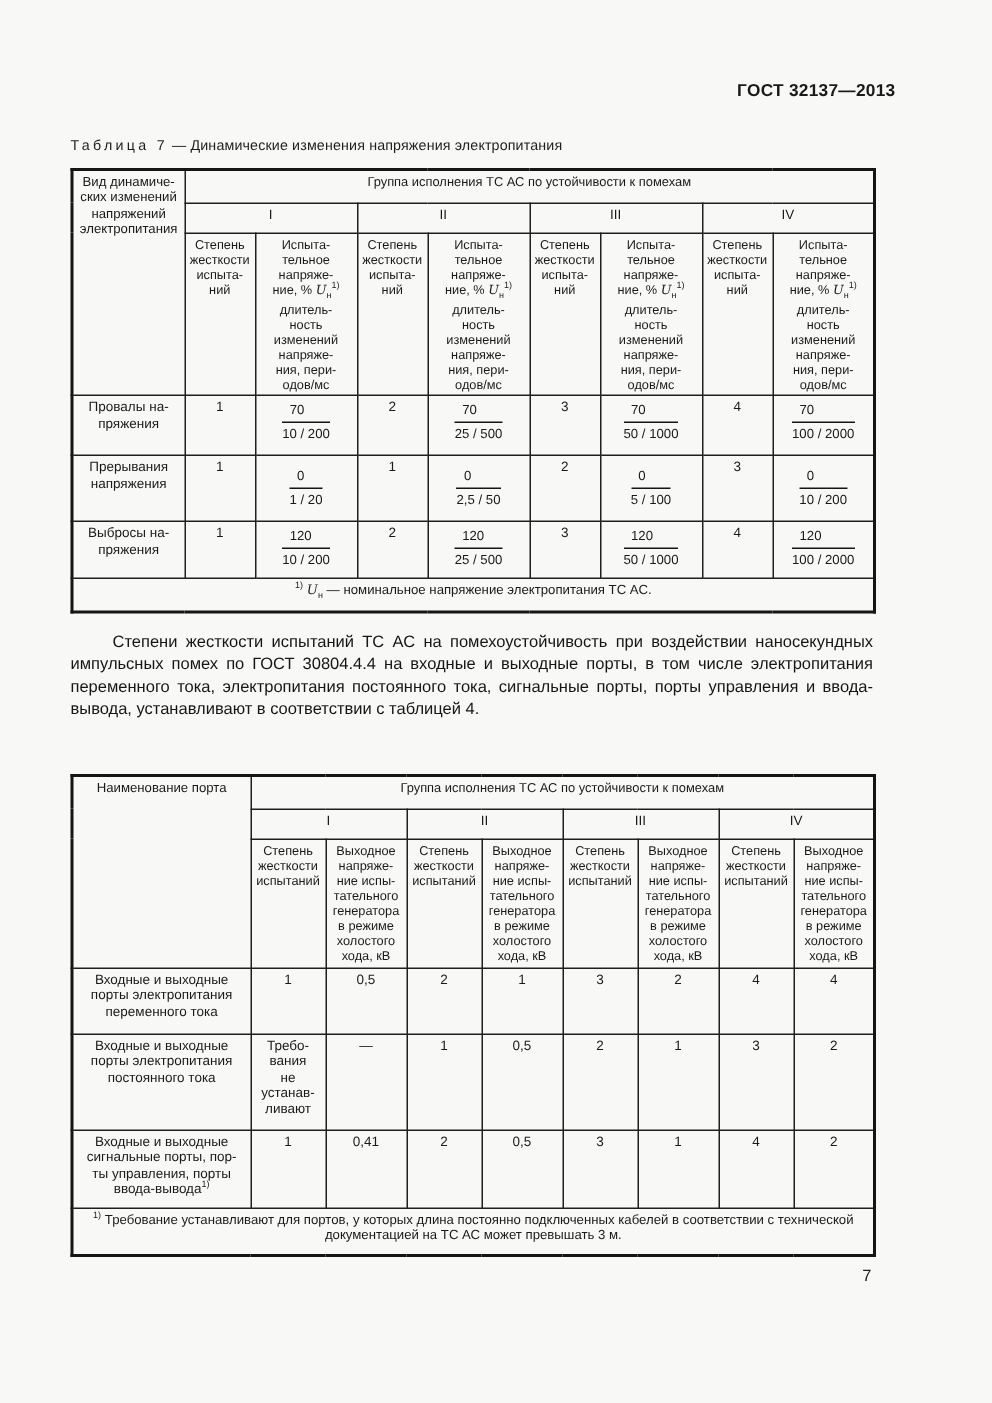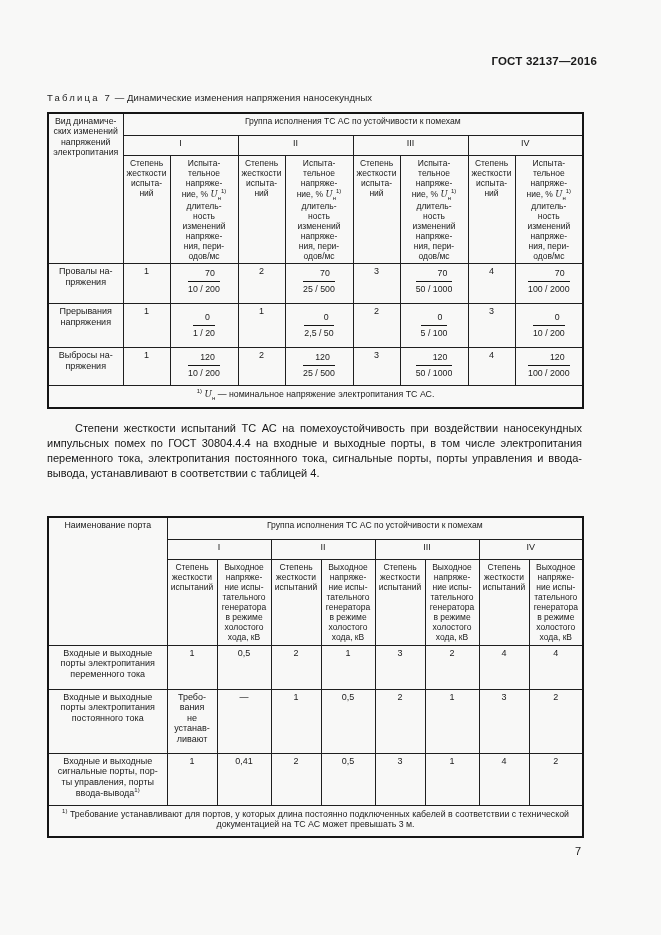--- a/index.html
+++ b/index.html
@@ -42,21 +42,21 @@
   td.grp-row{font-size:9px;vertical-align:middle;border-bottom:1px solid #1f1f1f;}
   td.gband{border-bottom:2px solid #151515;font-size:8.6px;vertical-align:middle;}
   td.hb{border-bottom:3px solid #151515;margin-top:28px;}
   td.gl{border-left:2px solid #151515;}
   .pl{white-space:pre-line;}
   td.rowname{
     text-align:left;vertical-align:top;padding:4px 4px 2px 5px;
     font-size:9px;line-height:1.3;white-space:pre-line;text-align-last:auto;
   }
   td.deg{padding-top:5px;font-size:9px;}
-  .frac{display:inline-block;text-align:right;margin-top:2px;font-size:8.8px;}
+  .frac{display:inline-block;text-align:left;margin-top:2px;font-size:8.8px;}
   .frac .num{display:block;border-bottom:1px solid #151515;padding:0 5px 2px;}
   .frac .den{display:block;padding-top:2px;}
   td.kv{padding-top:5px;font-size:9px;margin-top:42px;}
   td.fnrow{
     text-align:left;vertical-align:top;padding:4px 8px 4px 10px;
     font-size:8.8px;line-height:1.45;text-align:justify;
   }
   .math-u{font-style:italic;font-family:"DejaVu Serif", serif;}
   sub{font-size:6px;}
   sup{font-size:6px;}
@@ -70,23 +70,23 @@
   .page-num{
     position:absolute;top:845px;left:0;right:80px;
     text-align:right;font-size:11px;
   }
 </style>
 </head>
 <body>
 
 <div class="page">
 
-  <div class="doc-num">ГОСТ 32137—2016</div>
-
-  <div class="tbl-caption cap3"><span class="cap-label">Таблица 7</span> <span class="cap-rest">— Динамические изменения напряжения наносекундных</span></div>
+  <div class="doc-num">ГОСТ 32137—2013</div>
+
+  <div class="tbl-caption cap3"><span class="cap-label">Таблица 7</span> <span class="cap-rest">— Динамические изменения напряжения электропитания</span></div>
 
   <table class="gost t3">
     <colgroup>
       <col style="width:75px">
       <col style="width:47px">
         <col style="width:68px">
       <col style="width:47px">
         <col style="width:68px">
       <col style="width:47px">
         <col style="width:68px">

